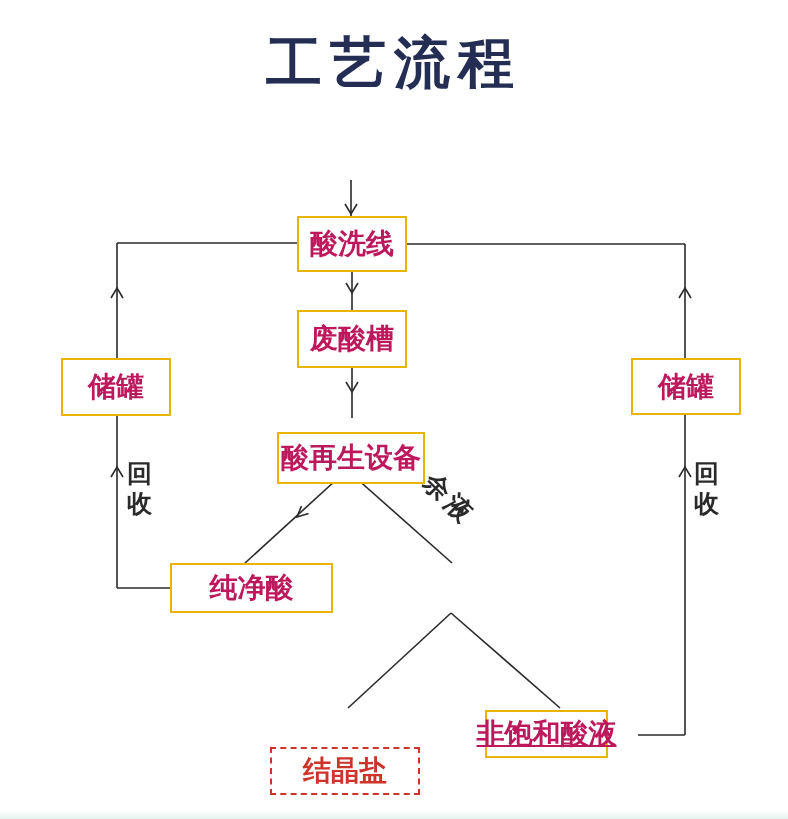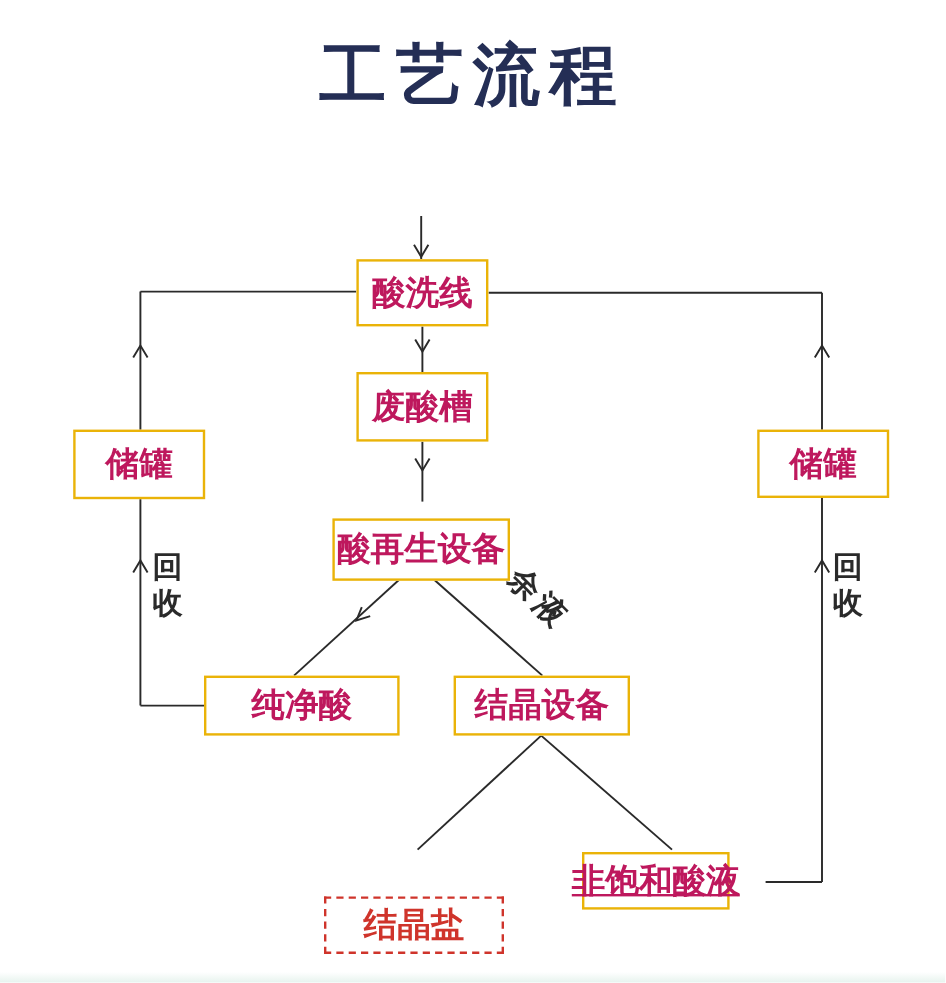--- a/index.html
+++ b/index.html
@@ -70,21 +70,20 @@
 
 
   <div class="node" style="left:297px;top:216px;width:110px;height:56px;">酸洗线</div>
 
   <div class="node" style="left:297px;top:310px;width:110px;height:58px;">废酸槽</div>
 
   <div class="node" style="left:277px;top:418px;width:148px;height:52px;margin-top:14px;">酸再生设备</div>
 
   <div class="node" style="left:170px;top:563px;width:163px;height:50px;">纯净酸</div>
 
-  <div class="node" style="left:378px;top:563px;width:147px;height:50px;">结晶设备</div>
 
   <div class="node red" style="left:270px;top:710px;width:150px;height:48px;margin-top:37px;">结晶盐</div>
 
   <div class="node" style="left:485px;top:710px;width:123px;height:48px;text-decoration:underline;">非饱和酸液</div>
 
   <div class="node" style="left:61px;top:358px;width:110px;height:58px;">储罐</div>
 
   <div class="node" style="left:631px;top:358px;width:110px;height:57px;">储罐</div>
 
   <div class="edge-label-vert" style="left:127px;top:458px;">回收</div>

